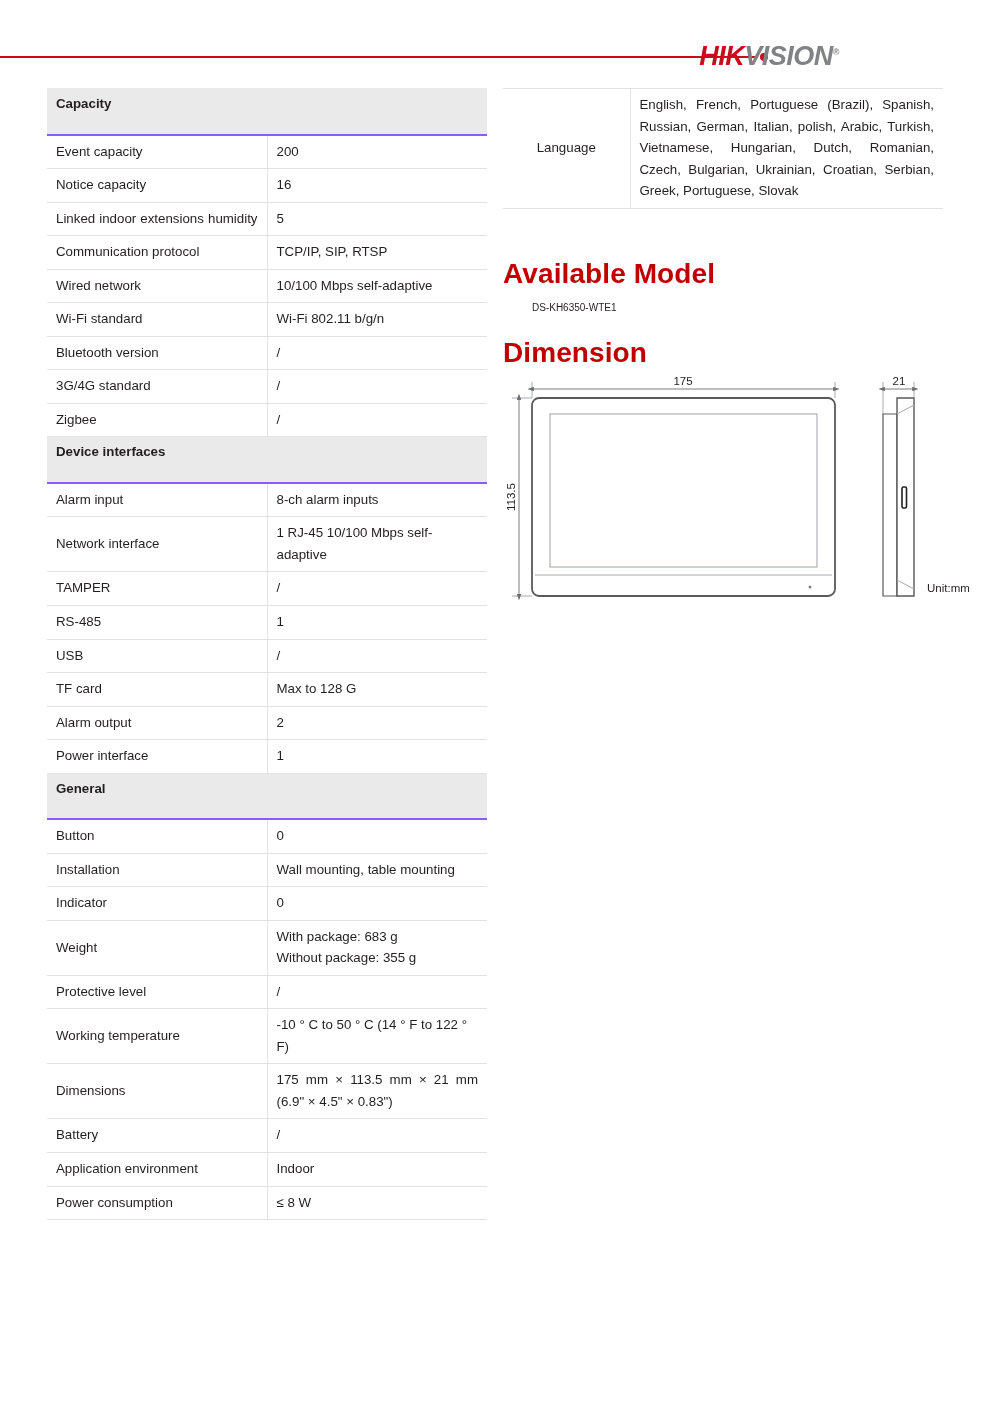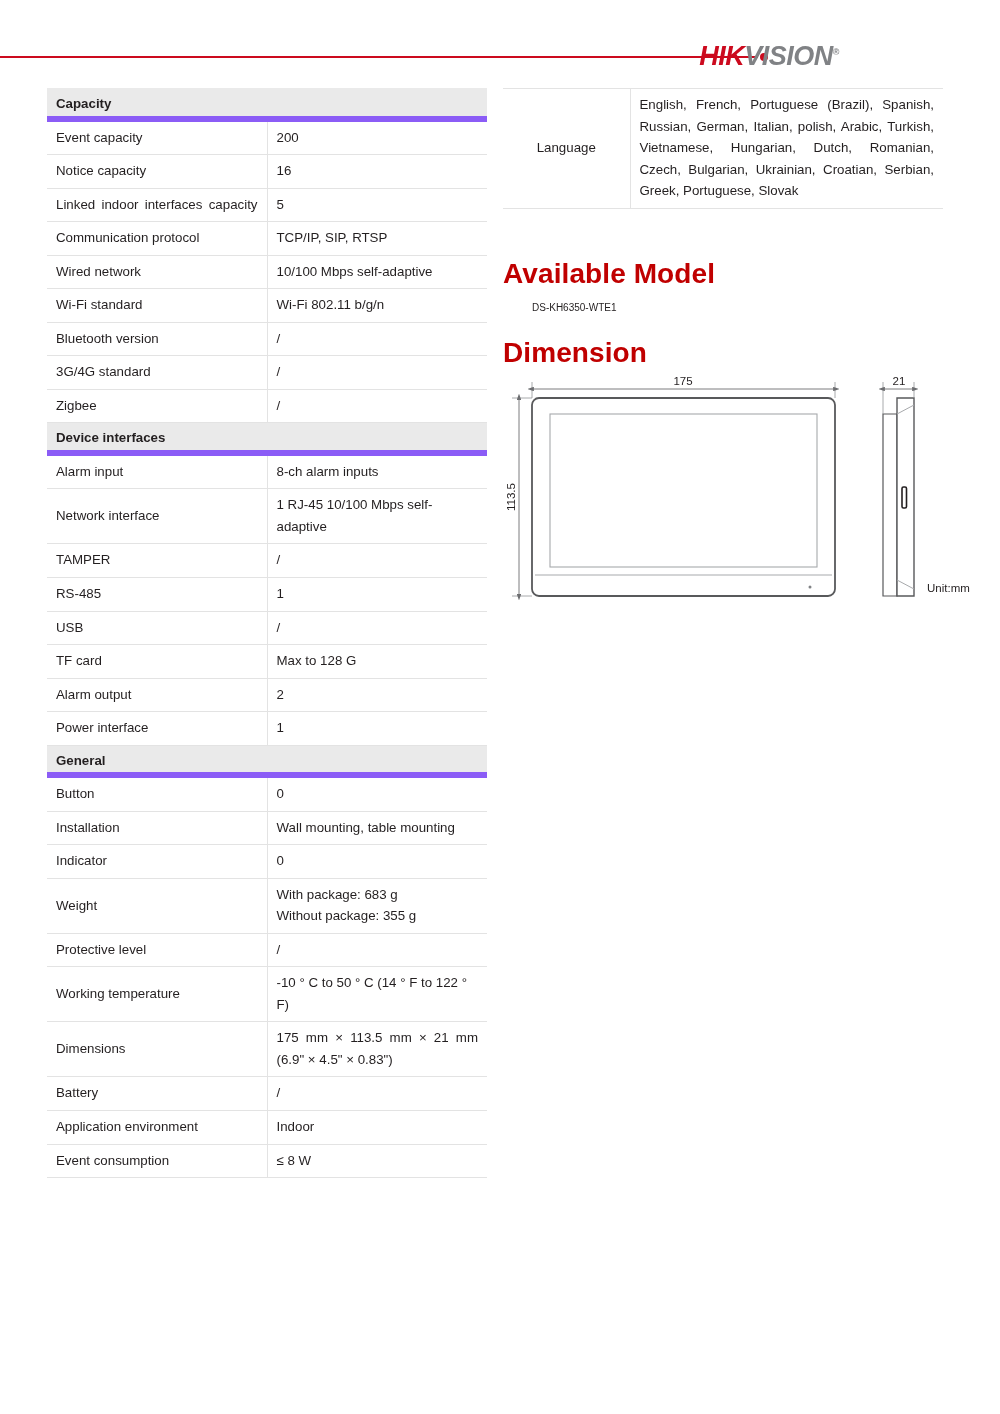--- a/index.html
+++ b/index.html
@@ -49,22 +49,22 @@
     padding:5px 9px 6px 9px;
     vertical-align:middle;
     line-height:1.62;
     color:#231f20;
     font-weight:400;
   }
   .spec-table tr.section td {
     background:#eaeaea;
     font-weight:bold;
     border-top:1px solid #eaeaea;
-    border-bottom:6px solid #8b5cf6;
-    padding-top:4px; padding-bottom:1px;
+    border-bottom:2px solid #8b5cf6;
+    padding-top:4px; padding-bottom:19px;
   }
   .col-label { width:130px; border-right:1px solid #e3e3e3; }
   #right-table .col-label { width:127px;text-align:center; }
   .justify { text-align:justify; text-align-last:justify; }
   .justify-block { text-align:justify; }
 
   
   .red-heading {
     position:absolute;
     color:#c00000;
@@ -101,21 +101,21 @@
       </tr>
       <tr>
         <td class="col-label">Event capacity</td>
         <td class="col-value">200</td>
       </tr>
       <tr>
         <td class="col-label">Notice capacity</td>
         <td class="col-value">16</td>
       </tr>
       <tr>
-        <td class="col-label justify">Linked indoor interfaces capacity</td>
+        <td class="col-label justify">Linked indoor extensions humidity</td>
         <td class="col-value">5</td>
       </tr>
       <tr>
         <td class="col-label">Communication protocol</td>
         <td class="col-value">TCP/IP, SIP, RTSP</td>
       </tr>
       <tr>
         <td class="col-label">Wired network</td>
         <td class="col-value">10/100 Mbps self-adaptive</td>
       </tr>
@@ -204,21 +204,21 @@
       </tr>
       <tr>
         <td class="col-label">Battery</td>
         <td class="col-value">/</td>
       </tr>
       <tr>
         <td class="col-label">Application environment</td>
         <td class="col-value">Indoor</td>
       </tr>
       <tr>
-        <td class="col-label">Event consumption</td>
+        <td class="col-label">Power consumption</td>
         <td class="col-value">≤ 8 W</td>
       </tr>
     </tbody>
 </table>
 
 <table class="spec-table" id="right-table">
   <tbody id="right-table-body">
       <tr>
         <td class="col-label">Language</td>
         <td class="col-value justify-block">English, French, Portuguese (Brazil), Spanish, Russian, German, Italian, polish, Arabic, Turkish, Vietnamese, Hungarian, Dutch, Romanian, Czech, Bulgarian, Ukrainian, Croatian, Serbian, Greek, Portuguese, Slovak</td>

